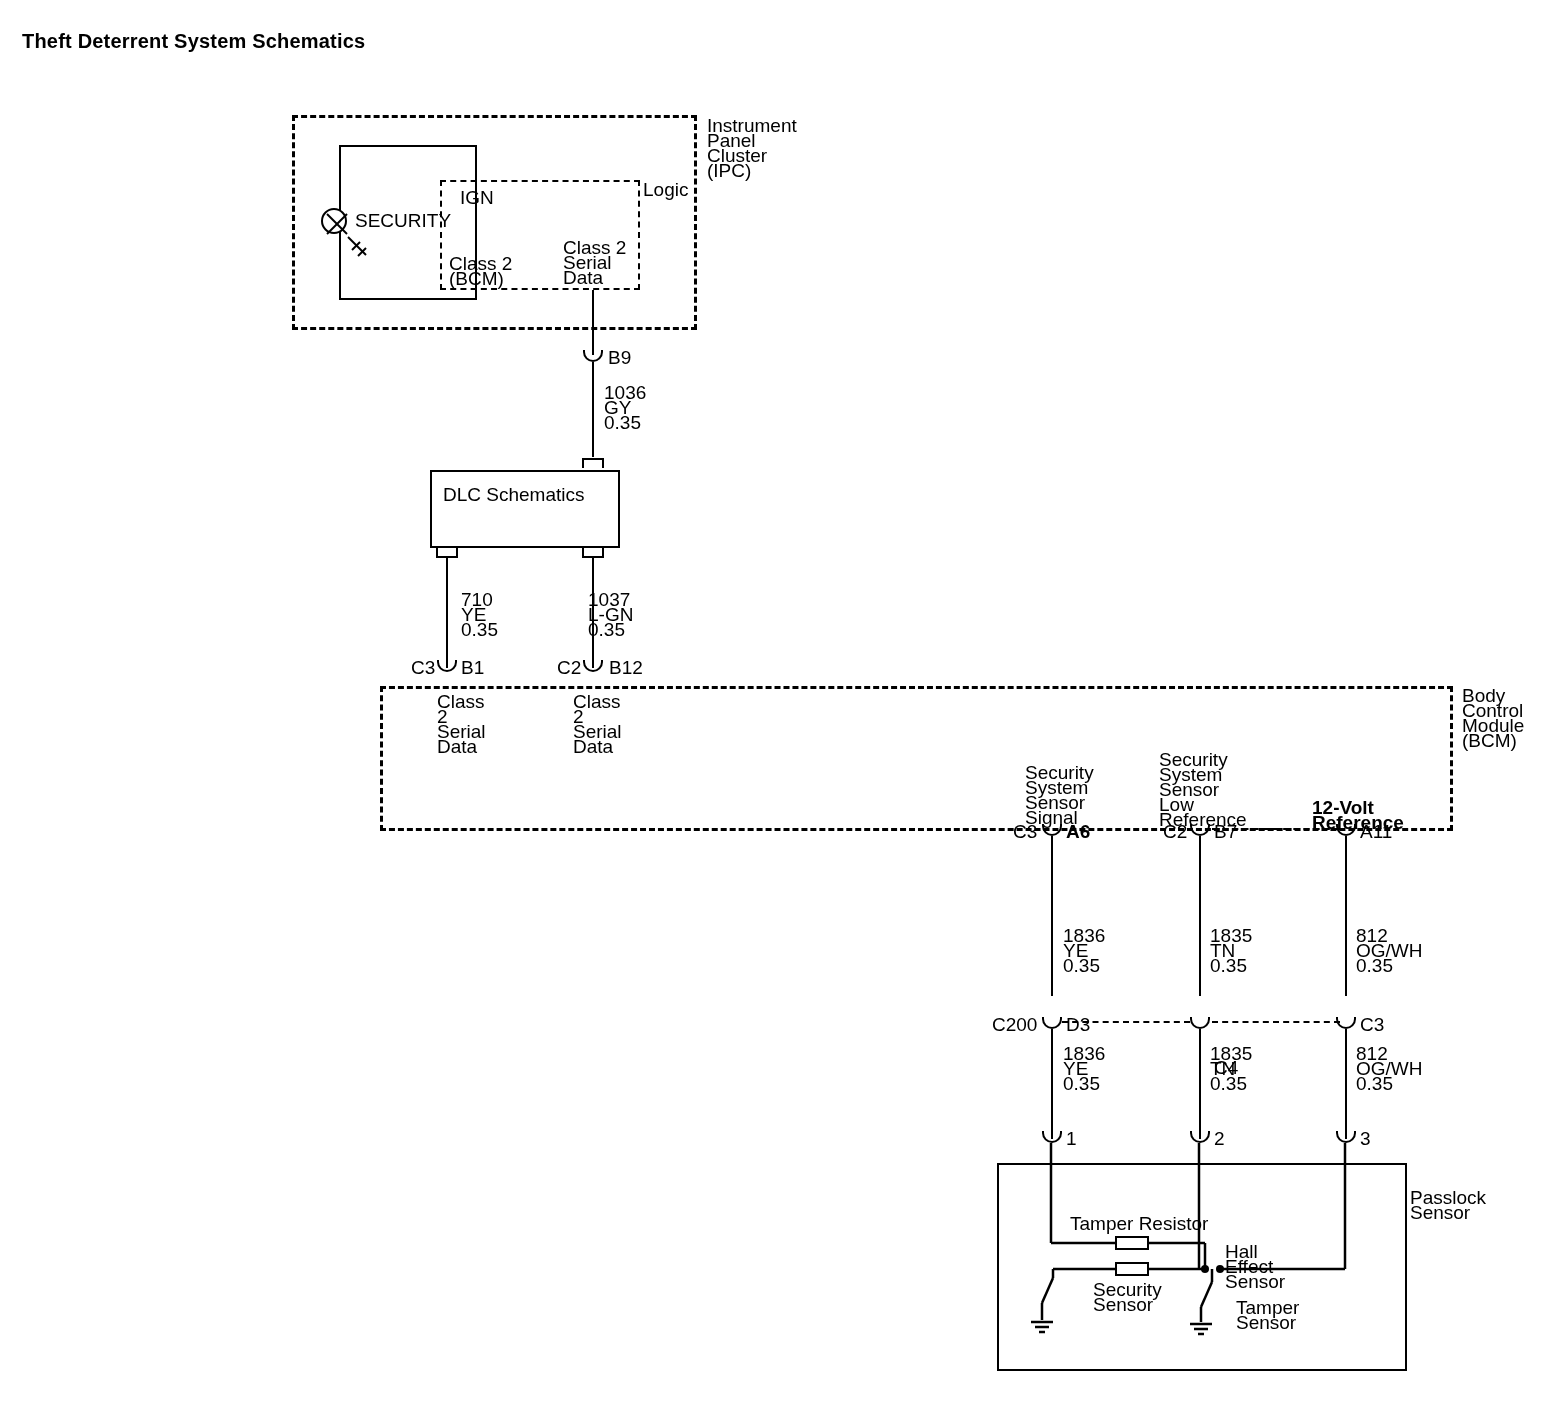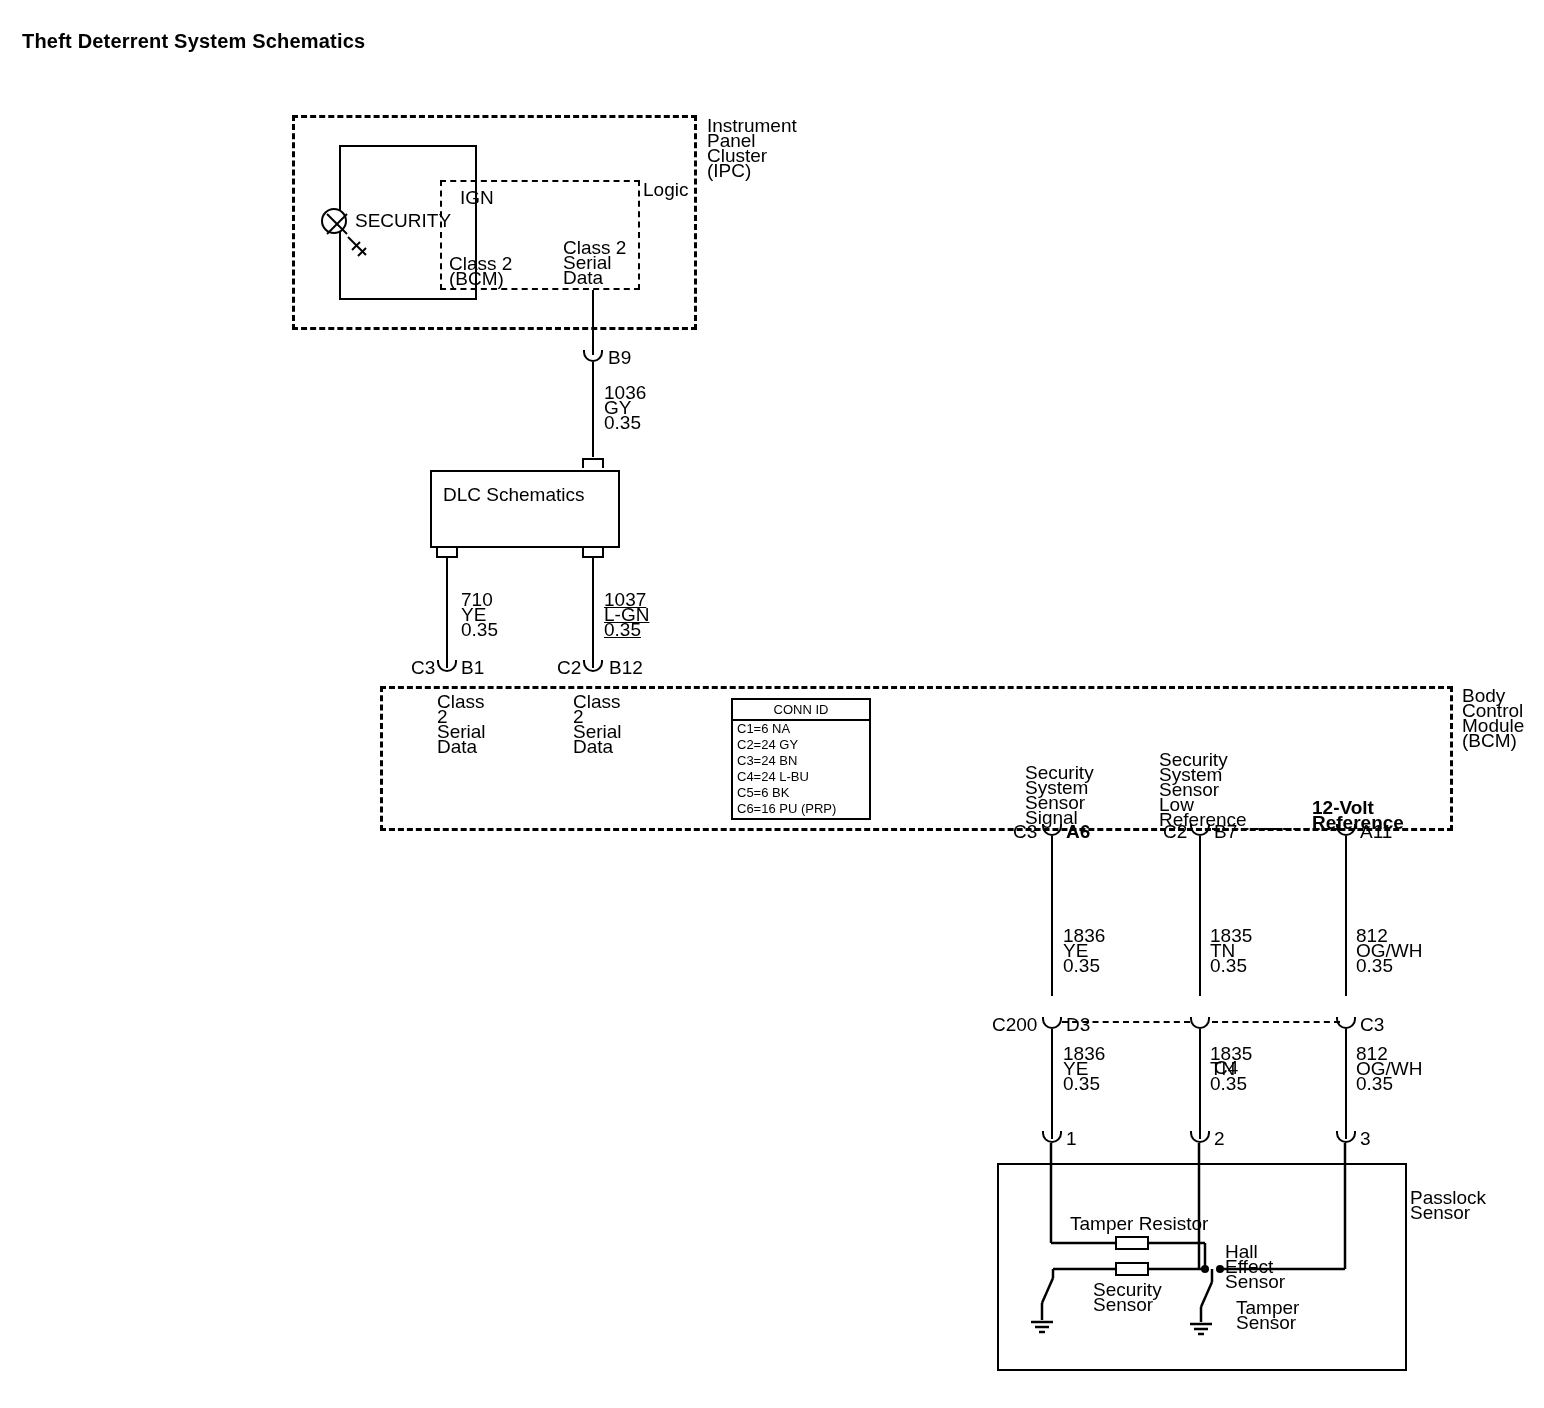--- a/index.html
+++ b/index.html
@@ -180,21 +180,21 @@
 
   <div class="term" style="left:436px; top:548px;"></div>
   <div class="term" style="left:582px; top:548px;"></div>
 
   <div class="vline" style="left:446px; top:558px; height:110px;"></div>
   <div class="lbl" style="left:461px; top:592px;">710
 YE
 0.35</div>
 
   <div class="vline" style="left:592px; top:558px; height:110px;"></div>
-  <div class="lbl" style="left:604px; top:592px;text-decoration:underline;">1037
+  <div class="lbl" style="left:588px; top:592px;">1037
 L-GN
 0.35</div>
 
   <div class="conn" style="left:437px; top:660px;"></div>
   <div class="lbl" style="left:411px; top:660px;">C3</div>
   <div class="lbl" style="left:461px; top:660px;">B1</div>
 
   <div class="conn" style="left:583px; top:660px;"></div>
   <div class="lbl" style="left:557px; top:660px;">C2</div>
   <div class="lbl" style="left:609px; top:660px;">B12</div>
@@ -207,29 +207,20 @@
 
   <div class="lbl" style="left:437px; top:694px;">Class
 2
 Serial
 Data</div>
   <div class="lbl" style="left:573px; top:694px;">Class
 2
 Serial
 Data</div>
 
-  <div class="connid" style="left:731px; top:698px; width:140px; height:122px;">
-    <div class="hdr">CONN ID</div>
-    <div class="row">C1=6 NA</div>
-    <div class="row">C2=24 GY</div>
-    <div class="row">C3=24 BN</div>
-    <div class="row">C4=24 L-BU</div>
-    <div class="row">C5=6 BK</div>
-    <div class="row">C6=16 PU (PRP)</div>
-  </div>
 
   <div class="lbl" style="left:1025px; top:765px;">Security
 System
 Sensor
 Signal</div>
   <div class="lbl" style="left:1159px; top:752px;">Security
 System
 Sensor
 Low
 Reference</div>

